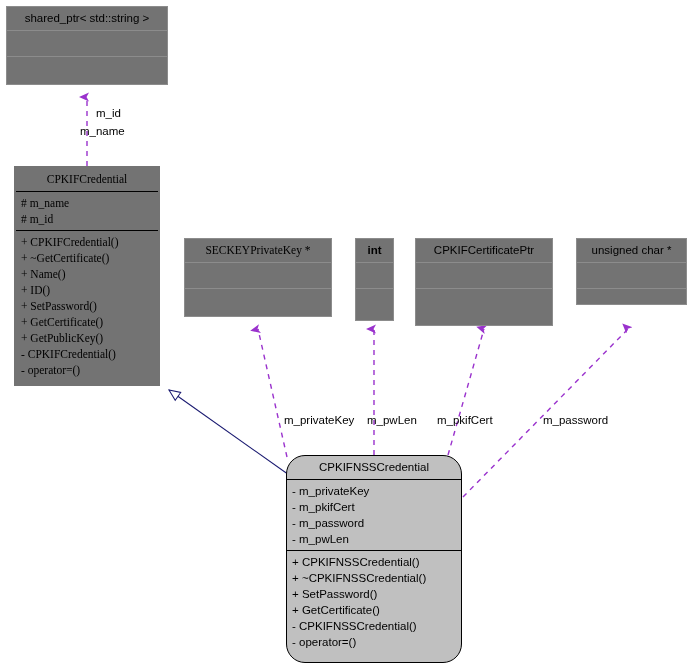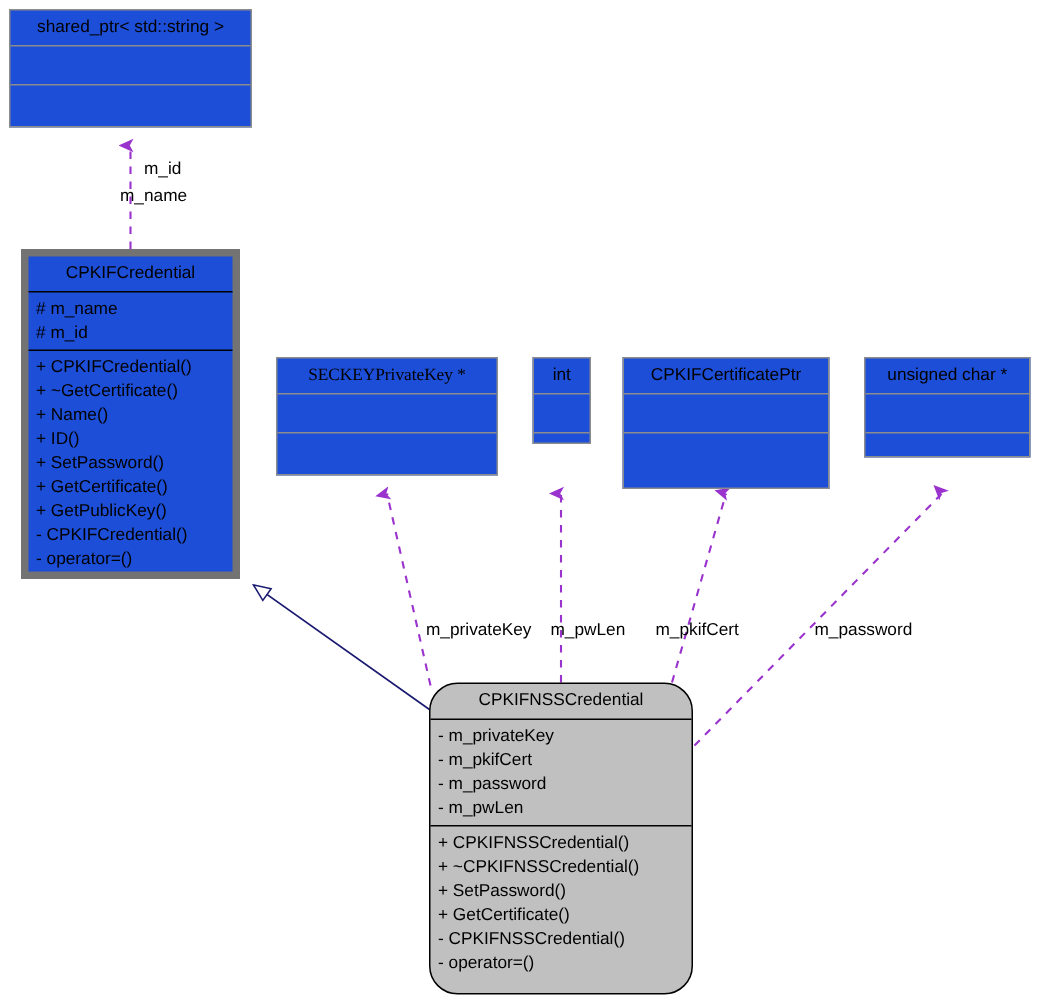--- a/index.html
+++ b/index.html
@@ -26,31 +26,32 @@
     left: 0;
     top: 0;
     width: 693px;
     height: 667px;
     pointer-events: none;
   }
   .uml-box {
     position: absolute;
     box-sizing: border-box;
     border: 1px solid #8c8c8c;
-    background: #1d4ed8;
+    background: #737373;
     font-size: 11.5px;
     color: #000000;
     line-height: 1.33;
   }
   .uml-box.filled {
     background: #c0c0c0;
     border: 1px solid #000000;
   }
   .uml-box.strong {
-    border: 5px solid #737373;
+    border: 2px solid #737373;
+    font-family: Liberation Serif, serif;
   }
   .uml-title {
     box-sizing: border-box;
     text-align: center;
     padding: 4px 4px 4px 4px;
     white-space: nowrap;
     overflow: hidden;
   }
   .uml-sep {
     border-top: 1px solid #8c8c8c;
@@ -158,21 +159,21 @@
       <div class="uml-row">- operator=()</div>
     </div>
   </div>
 
   <div class="uml-box" style="left:184px; top:238px; width:148px; height:79px;font-family:Liberation Serif, serif;">
     <div class="uml-title">SECKEYPrivateKey *</div>
     <div class="uml-compartment uml-sep empty"></div>
     <div class="uml-compartment uml-sep empty"></div>
   </div>
 
-  <div class="uml-box" style="left:355px; top:238px; width:39px; height:58px;">
+  <div class="uml-box" style="left:355px; top:238px; width:39px; height:83px;font-weight:bold;">
     <div class="uml-title">int</div>
     <div class="uml-compartment uml-sep empty"></div>
     <div class="uml-compartment uml-sep empty"></div>
   </div>
 
   <div class="uml-box" style="left:415px; top:238px; width:138px; height:88px;">
     <div class="uml-title">CPKIFCertificatePtr</div>
     <div class="uml-compartment uml-sep empty"></div>
     <div class="uml-compartment uml-sep empty"></div>
   </div>

